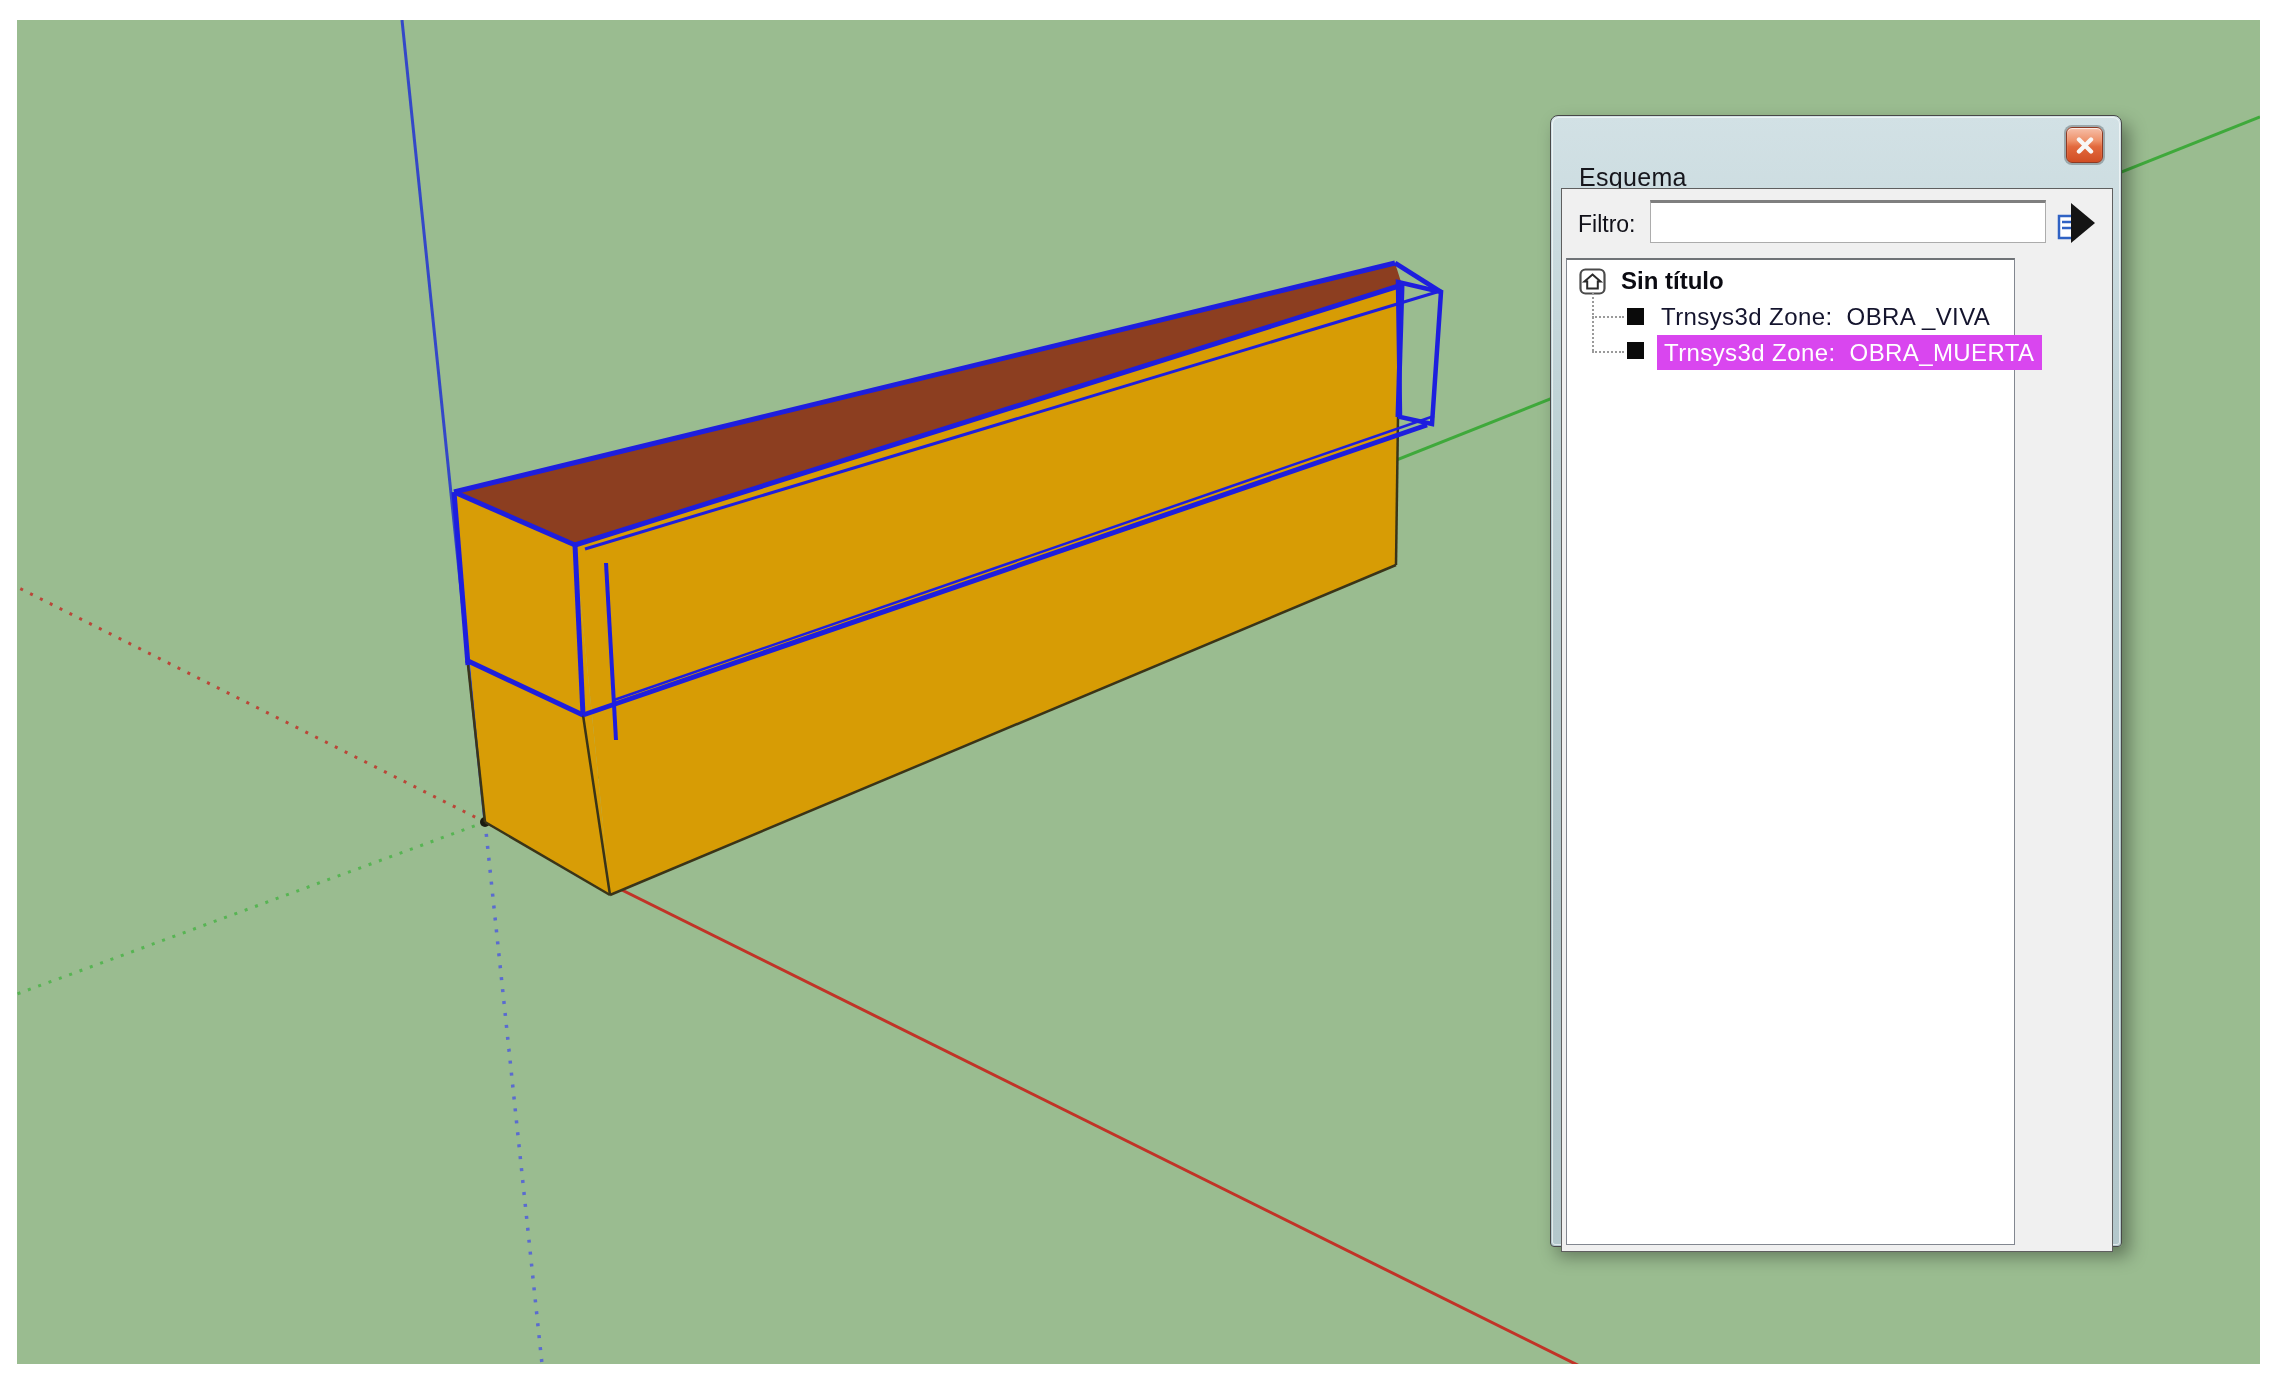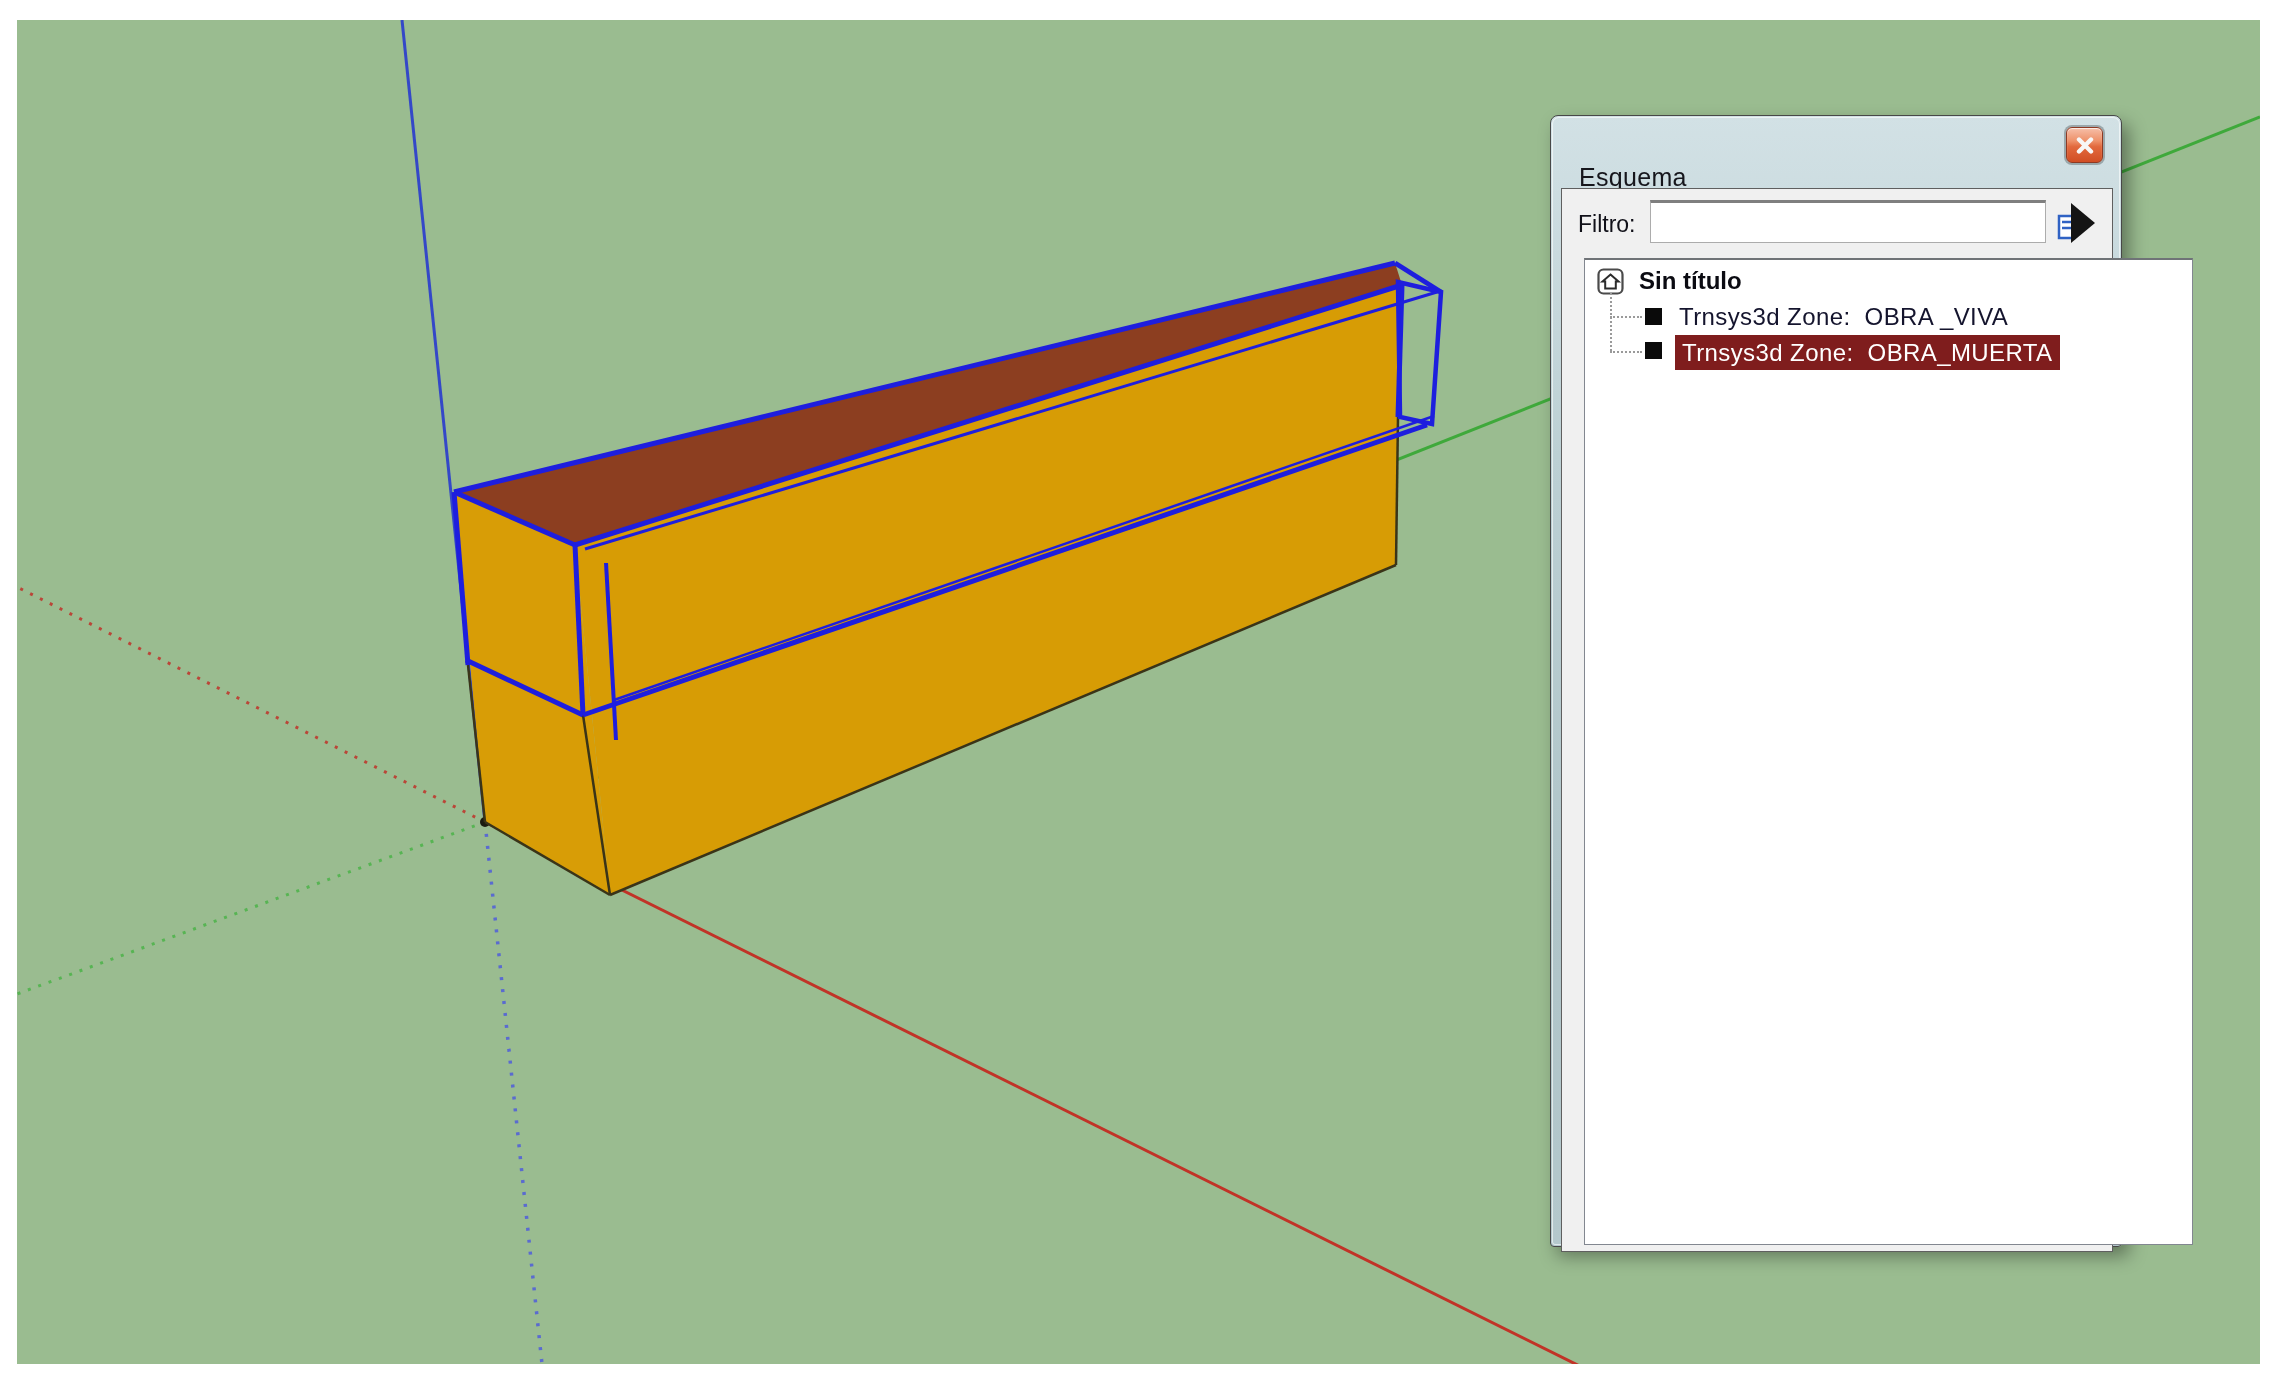--- a/index.html
+++ b/index.html
@@ -45,31 +45,31 @@
     position:absolute;left:88px;top:11px;width:396px;height:43px;box-sizing:border-box;
     background:#ffffff;border:1px solid #ACACAC;border-top:3px solid #7F7F7F;
     font-size:22px;padding:0 8px;outline:none;color:#222;
     font-family:"Liberation Sans", sans-serif;
   }
   .details-btn{
     position:absolute;left:492px;top:10px;width:46px;height:48px;
     background:transparent;border:none;padding:0;cursor:default;
   }
   .tree{
-    position:absolute;left:4px;top:69px;width:609px;height:987px;box-sizing:border-box;
-    background:#ffffff;border:1px solid #828790;border-top:2px solid #6F7377;margin-left:18px;
+    position:absolute;left:4px;top:69px;width:449px;height:987px;box-sizing:border-box;
+    background:#ffffff;border:1px solid #828790;border-top:2px solid #6F7377;
   }
   .root-row{position:absolute;left:12px;top:6px;height:30px;display:flex;align-items:center;}
   .root-label{font-size:24px;font-weight:bold;color:#0b0b12;margin-left:15px;white-space:pre;}
   .tree-vline{position:absolute;left:25px;top:33px;height:58px;width:0;border-left:2px dotted #9a9a9a;}
   .tree-hline{position:absolute;height:0;border-top:2px dotted #9a9a9a;width:32px;left:25px;}
   .zone-square{position:absolute;left:60px;width:17px;height:17px;background:#0a0a0a;}
   .zone-row{position:absolute;display:flex;align-items:center;height:35px;}
   .zone-label{font-size:24px;letter-spacing:0.4px;white-space:pre;color:#14142d;}
-  .zone-row.row-selected{background:#7f1d1d;padding:0 8px 0 7px;}
+  .zone-row.row-selected{background:#d946ef;padding:0 8px 0 7px;}
   .zone-row.row-selected .zone-label{color:#ffffff;}
 </style>
 </head>
 <body>
 
 <svg class="scene-svg" width="2289" height="1397" viewBox="0 0 2289 1397">
   <defs>
     <clipPath id="vpclip">
         <rect x="17" y="20" width="2243" height="1344"></rect>
       </clipPath>

